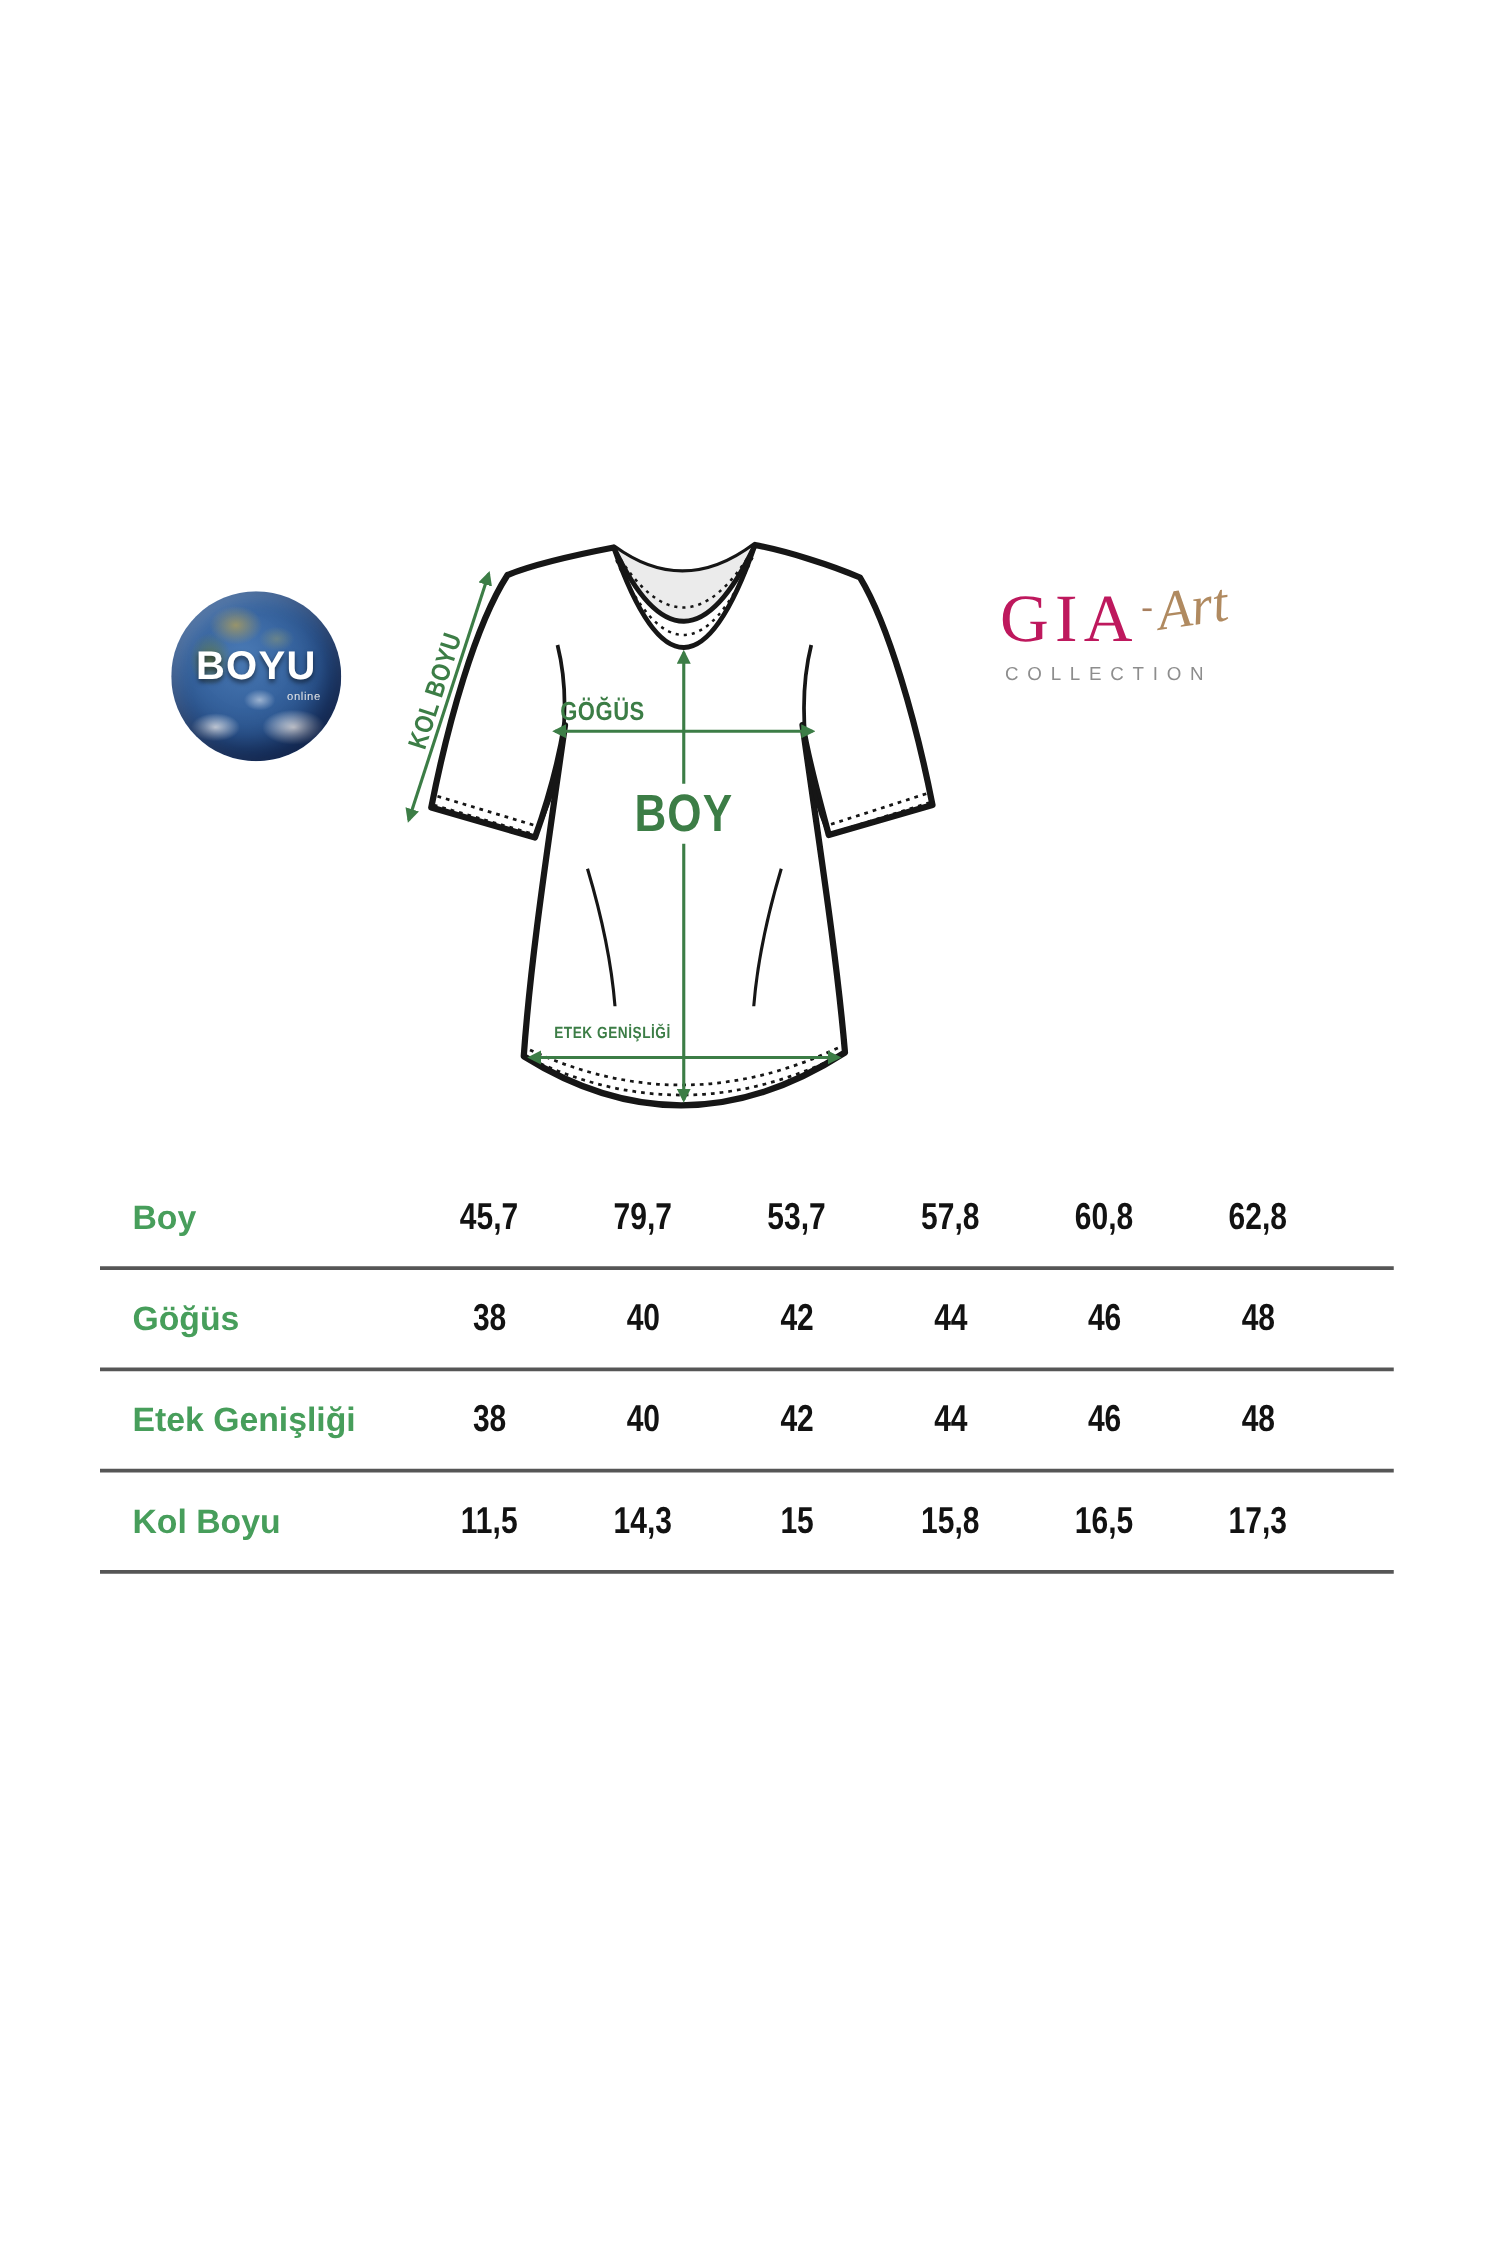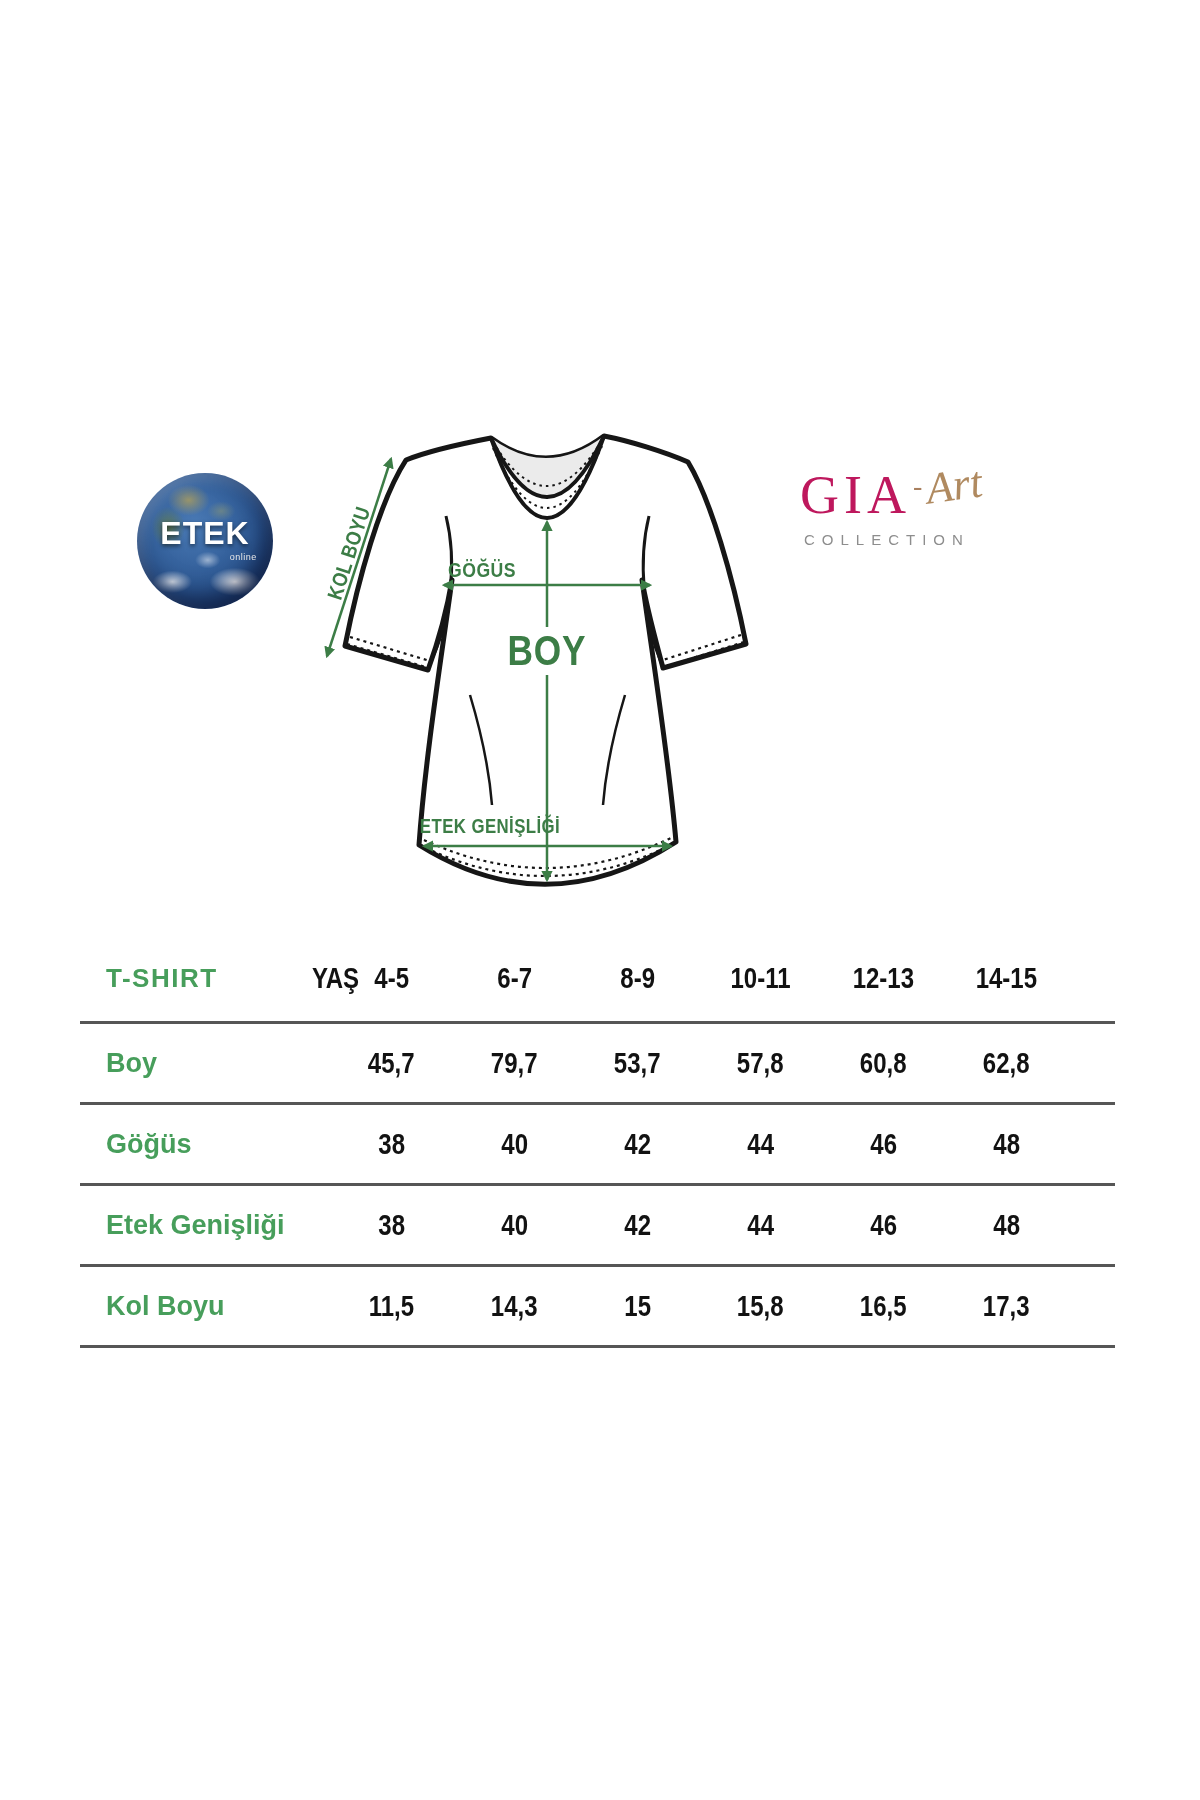--- a/index.html
+++ b/index.html
@@ -32,40 +32,40 @@
   .gia-sub{margin-top:9px;margin-left:4px;font-size:15px;letter-spacing:7px;color:#8d8d8d;}
 
   
   svg.shirt{position:absolute;left:300px;top:360px;width:490px;height:550px;}
   .dlabel{position:absolute;color:#3c7d46;font-weight:bold;white-space:nowrap;}
   .cond{display:inline-block;transform:scaleX(.84);transform-origin:50% 50%;}
   .lbl-kol{left:349px;top:553px;transform:translate(-50%,-50%) rotate(-72deg);font-size:21px;letter-spacing:.5px;}
   .lbl-gogus{left:482px;top:570px;transform:translate(-50%,-50%);font-size:21px;letter-spacing:.5px;}
   .lbl-boy{left:547px;top:651px;transform:translate(-50%,-50%);font-size:42px;letter-spacing:1px;
     background:#ffffff;padding:0 9px;}
-  .lbl-etek{left:490px;top:826px;transform:translate(-50%,-50%);font-size:20px;letter-spacing:.5px;}
+  .lbl-etek{left:490px;top:826px;transform:translate(-50%,-50%);font-size:13px;letter-spacing:.5px;}
 
   
   .size-table{position:absolute;left:80px;top:935px;width:1035px;color:#121212;}
   .trow{display:grid;grid-template-columns:250px repeat(6,123px) 1fr;
         align-items:center;height:78px;border-bottom:3px solid #565656;}
   .trow.thead{height:86px;}
   .tlabel{padding-left:26px;color:#479e5b;font-weight:bold;font-size:27px;}
   .tlabel.product{letter-spacing:1.5px;font-size:26px;}
   .tcell{display:flex;justify-content:center;align-items:center;position:relative;}
   .num{display:inline-block;transform:scaleX(.8);font-weight:bold;font-size:30px;color:#121212;white-space:nowrap;}
   .yas{position:absolute;right:calc(50% + 27px);}
 </style>
 </head>
 <body>
 
 <div class="canvas">
 
   <div class="earth">
-    <span class="champ-word">ETEK</span>
+    <span class="champ-word">BOYU</span>
     <span class="champ-sub">online</span>
   </div>
 
   <div class="gia-logo">
     <div class="gia-row">
       <span class="gia-word">GIA</span>
       <span class="gia-dash">-</span>
       <span class="gia-art">Art</span>
     </div>
     <div class="gia-sub">COLLECTION</div>
@@ -122,43 +122,20 @@
   </div>
   <div class="dlabel lbl-boy">
     <span class="cond">BOY</span>
   </div>
   <div class="dlabel lbl-etek">
     <span class="cond">ETEK GENİŞLİĞİ</span>
   </div>
 
   <div class="size-table">
 
-    <div class="trow thead">
-      <div class="tlabel product">T-SHIRT</div>
-      <div class="tcell">
-        <span class="num yas">YAŞ</span>
-        <span class="num">4-5</span>
-      </div>
-      <div class="tcell">
-        <span class="num">6-7</span>
-        </div>
-      <div class="tcell">
-        <span class="num">8-9</span>
-        </div>
-      <div class="tcell">
-        <span class="num">10-11</span>
-        </div>
-      <div class="tcell">
-        <span class="num">12-13</span>
-        </div>
-      <div class="tcell">
-        <span class="num">14-15</span>
-        </div>
-      <div></div>
-    </div>
 
     <div class="trow">
       <div class="tlabel">Boy</div>
       <div class="tcell">
           <span class="num">45,7</span>
         </div>
       <div class="tcell">
           <span class="num">79,7</span>
         </div>
       <div class="tcell">

